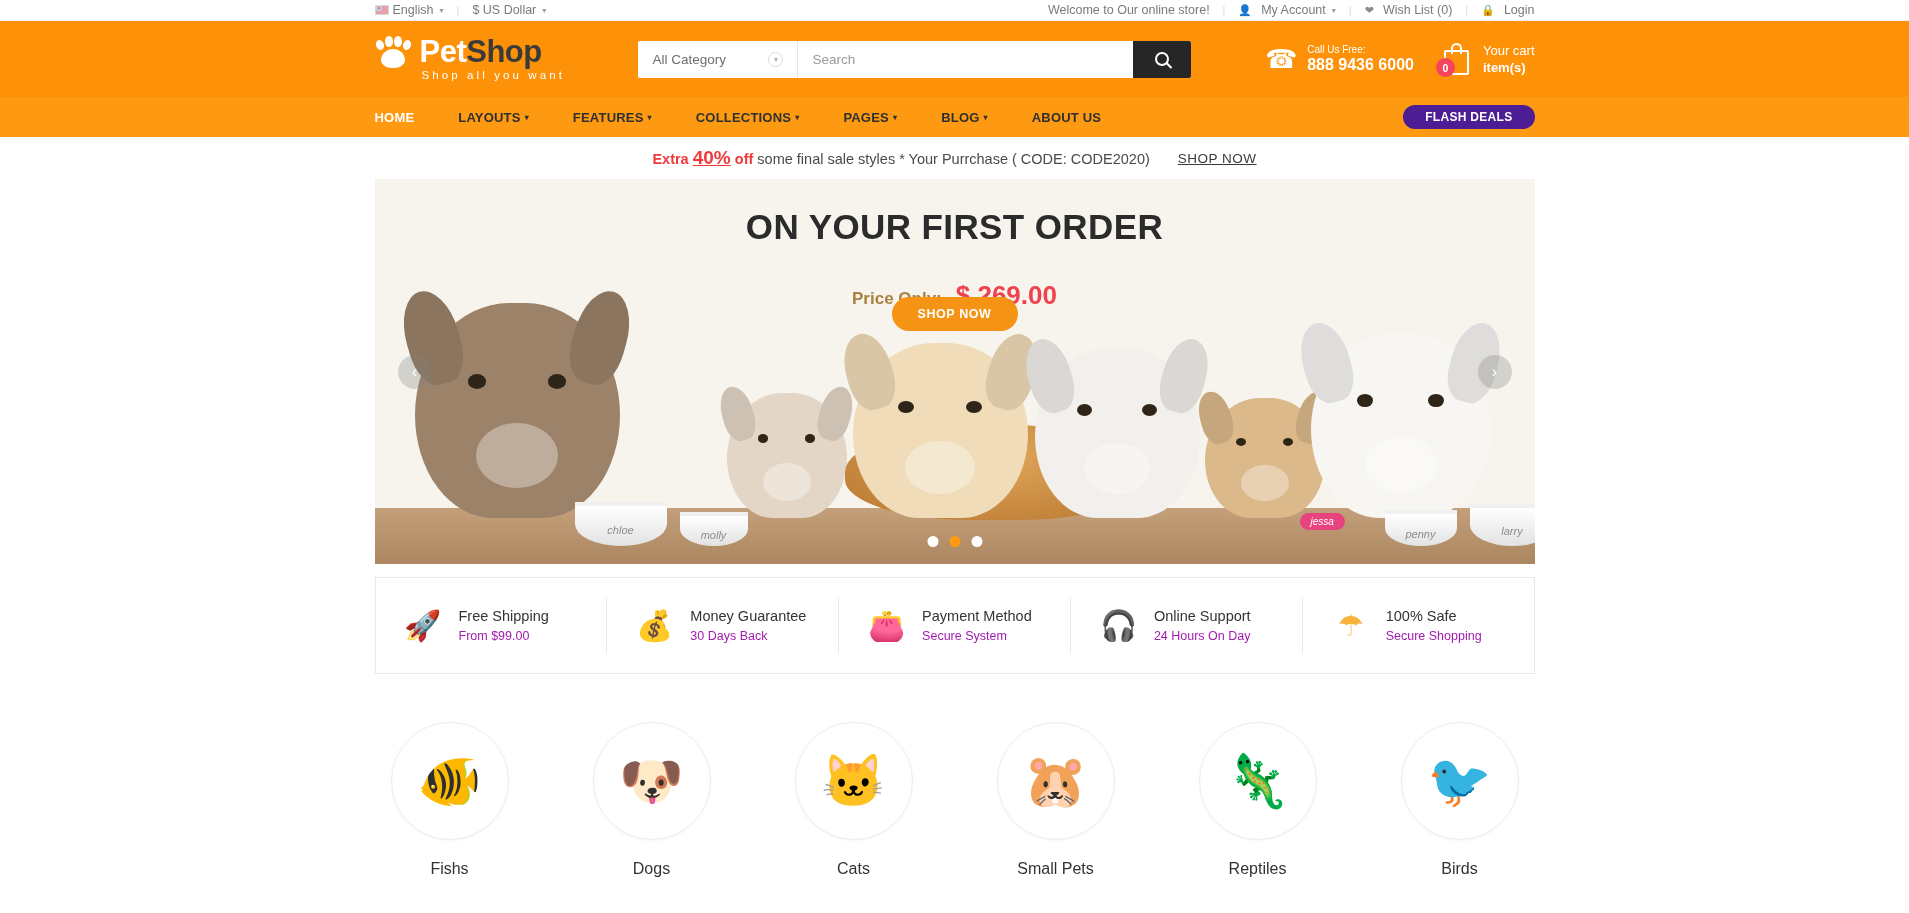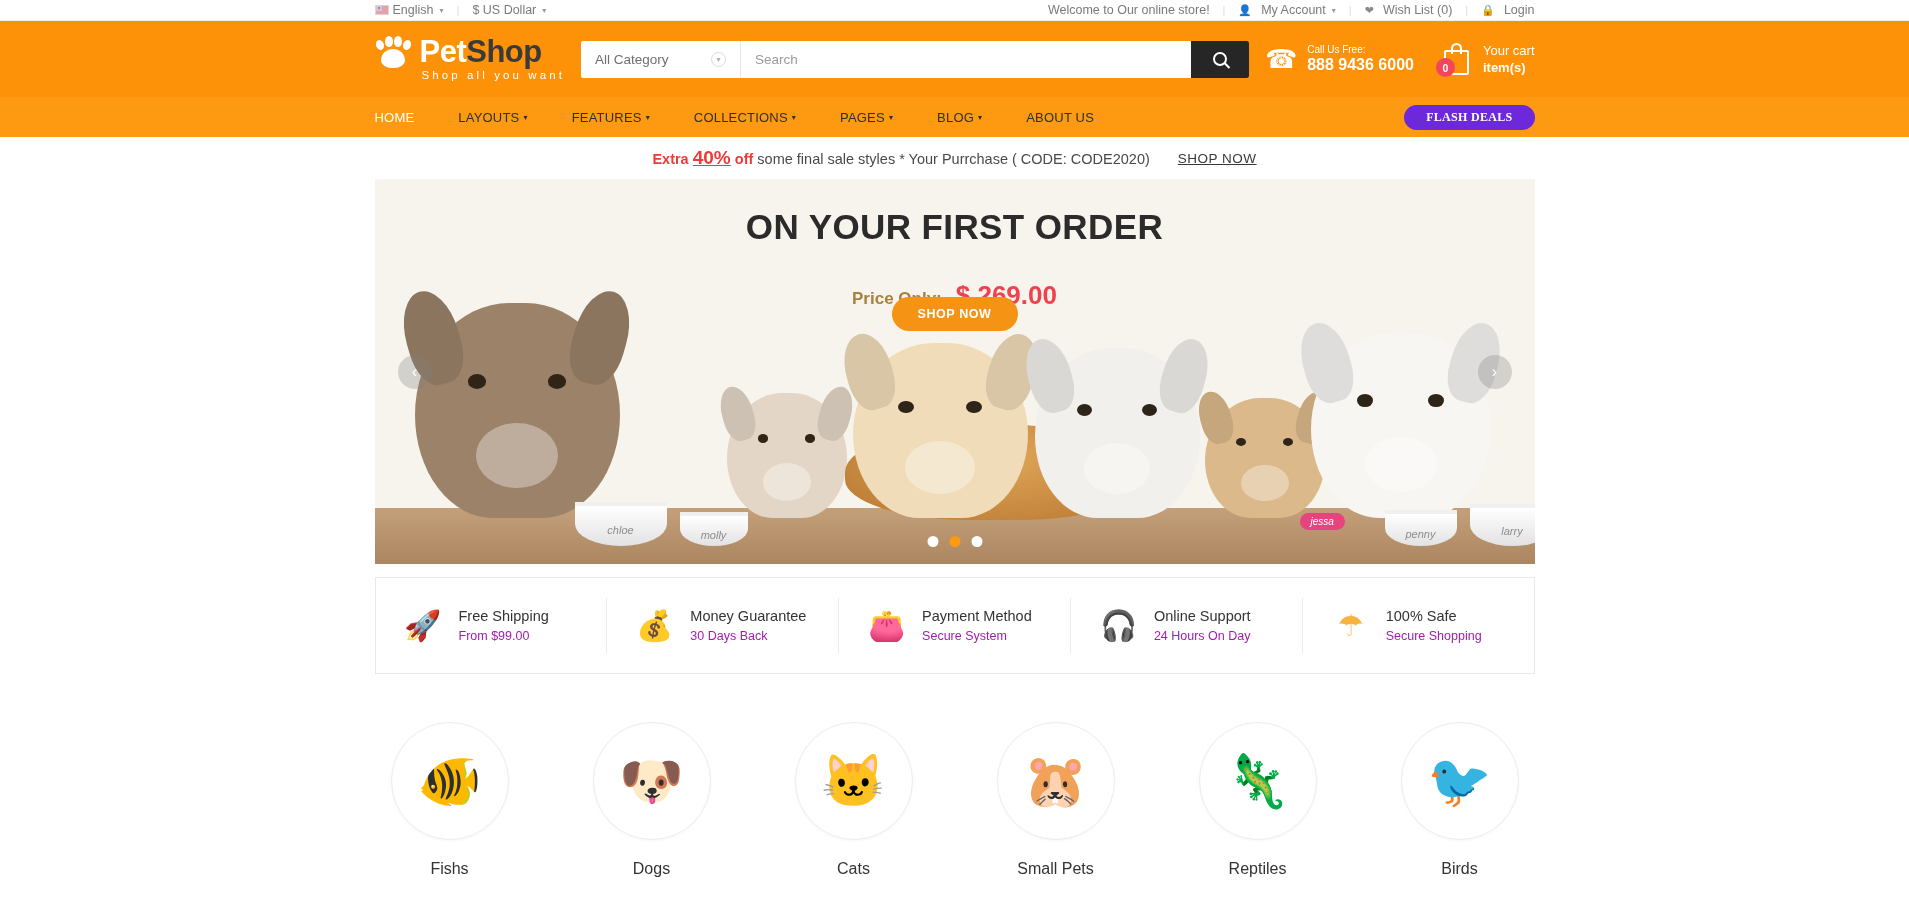--- a/index.html
+++ b/index.html
@@ -66,21 +66,21 @@
   .logo-name { font-size: 31px; font-weight: bold; letter-spacing: -0.5px; }
   .logo-name .a { color: #ffffff; }
   .logo-name .b { color: #3a3a3a; }
   .logo-tag {
     font-size: 11.5px; color: #ffffff; letter-spacing: 3.1px;
     margin-top: 3px; margin-left: 2px;
   }
 
   .searchbar {
     display: flex; align-items: stretch;
-    width: 668px; height: 37px; background: #fff; border-radius: 2px;
+    width: 553px; height: 37px; background: #fff; border-radius: 2px;
     overflow: hidden;
   }
   .cat-select {
     width: 160px; display: flex; align-items: center; justify-content: space-between;
     padding: 0 14px; font-size: 13.5px; color: #6f6f6f;
     border-right: 1px solid #e6e6e6; cursor: pointer;
   }
   .cat-caret {
     width: 15px; height: 15px; border-radius: 50%; border: 1px solid #dcdcdc;
     display: flex; align-items: center; justify-content: center;
@@ -129,31 +129,31 @@
   .nav {
     height: 40px; background: #fd9a12;
     display: flex; align-items: center;
   }
   .nav-inner {
     width: 1160px; margin: 0 auto;
     display: flex; align-items: center; justify-content: space-between;
   }
   .nav-items { display: flex; align-items: center; }
   .nav-item {
-    font-size: 13px; font-weight: normal; color: #2f2f2f;
+    font-size: 13px; font-weight: bold; color: #2f2f2f;
     letter-spacing: 0.2px; cursor: pointer;
     display: flex; align-items: center; gap: 4px;
     padding: 0 23px 0 0; margin-right: 21px; white-space: nowrap;
   }
   .nav-item.active { color: #ffffff; }
   .nav-caret { font-size: 8px; }
   .flash-btn {
-    background: #6d28d9; color: #fff; font-size: 12px; font-weight: bold;
+    background: #4c1d95; color: #fff; font-size: 12px; font-weight: bold;
     border: none; border-radius: 20px; padding: 5px 22px; cursor: pointer;
-    letter-spacing: 0.3px; font-family: Liberation Serif, serif;
+    letter-spacing: 0.3px; font-family: Liberation Sans, sans-serif;
   }
 
   
   .promo {
     height: 42px; background: #fff;
     display: flex; align-items: center; justify-content: center;
     gap: 28px; font-size: 14.5px; color: #4a4a4a;
   }
   .promo .hot { color: #f03a3a; font-weight: bold; }
   .promo .big { color: #f03a3a; font-weight: bold; font-size: 19px; text-decoration: underline; }

